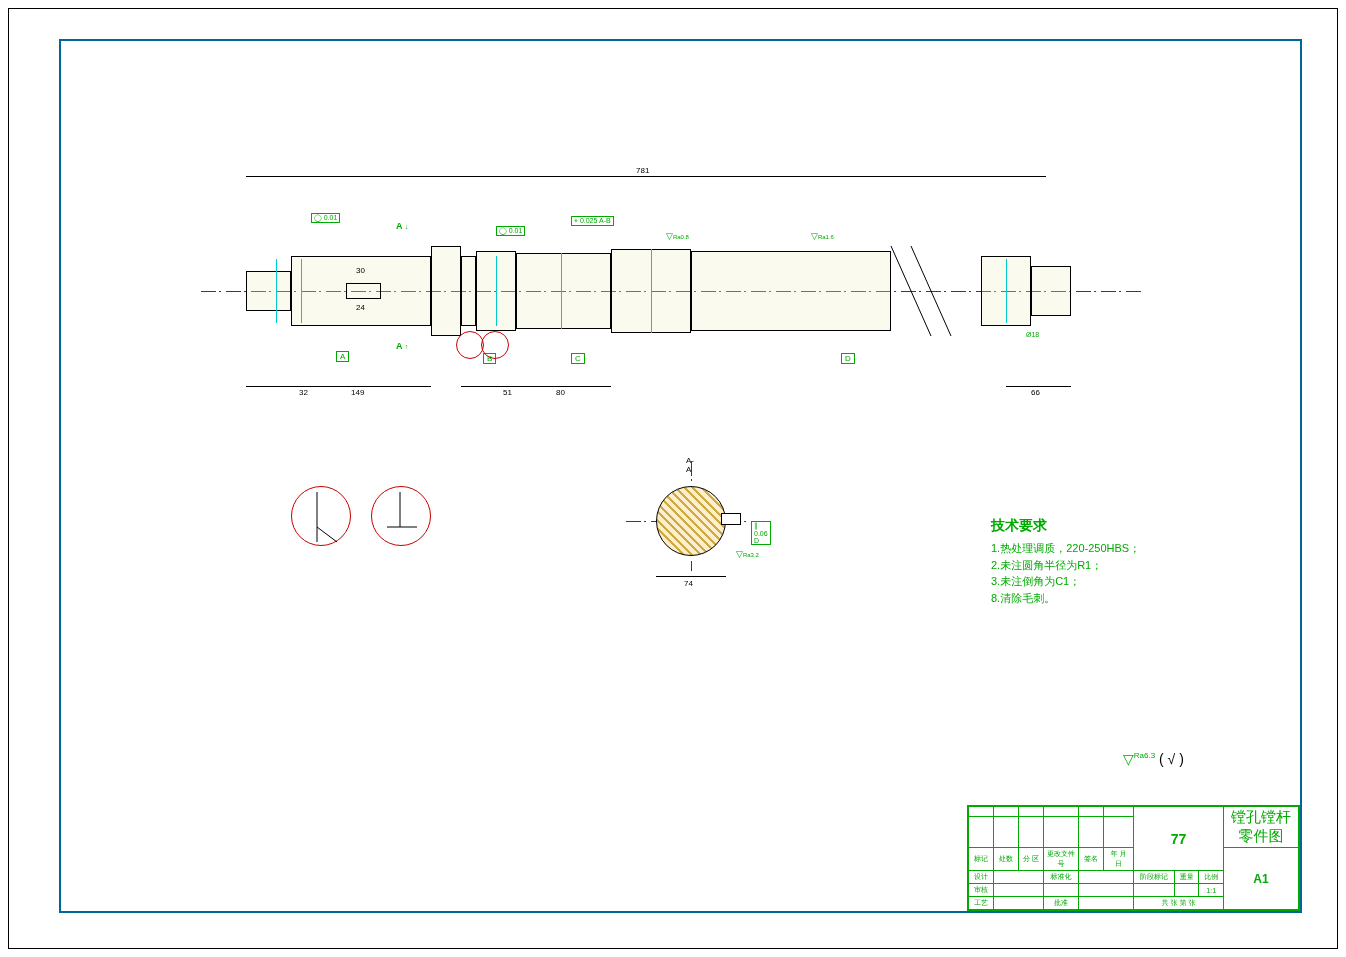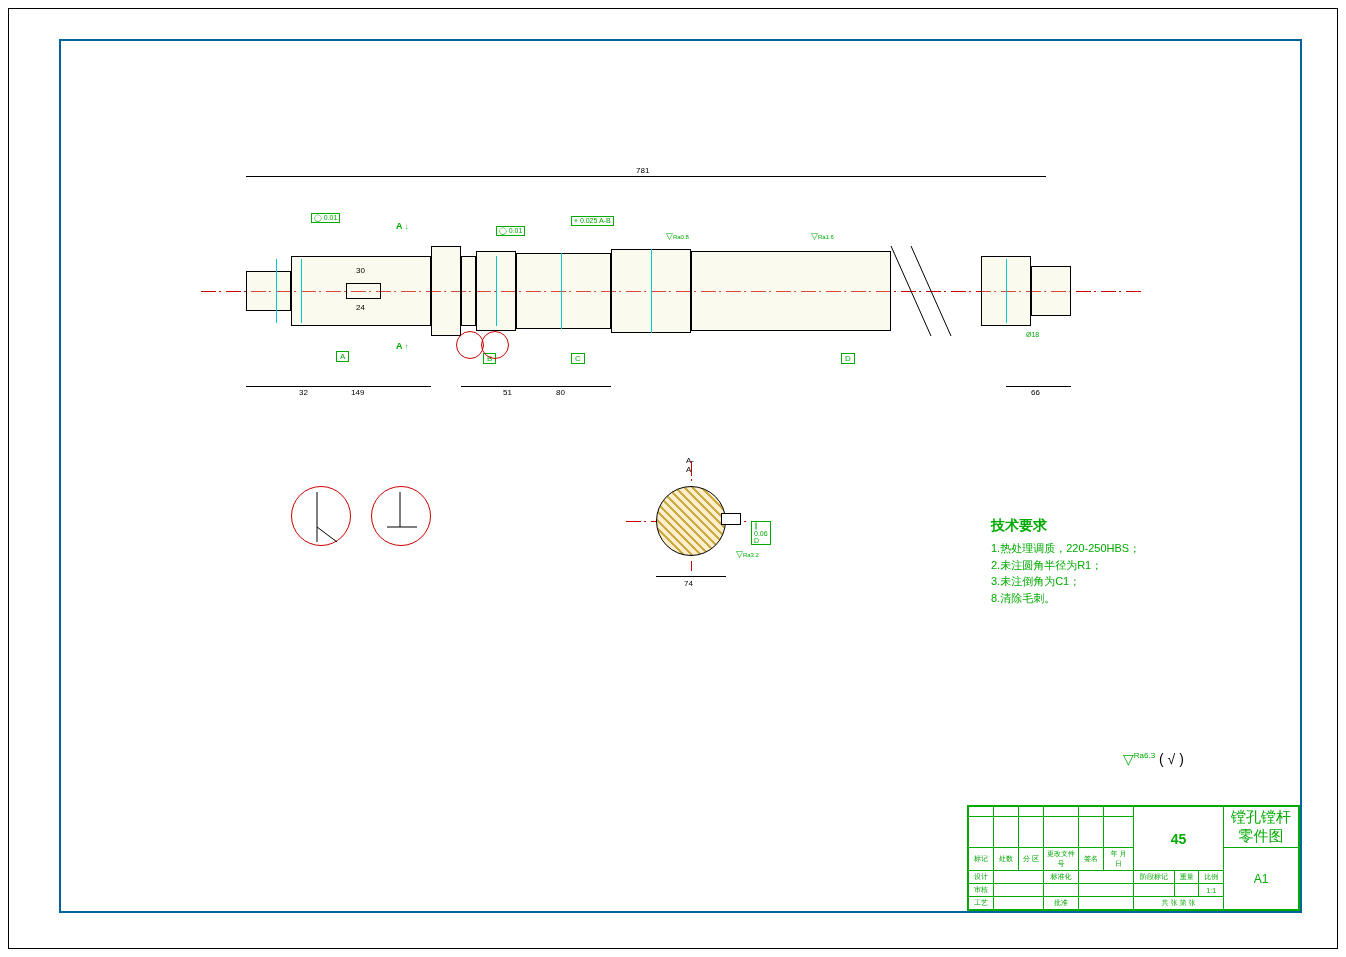--- a/index.html
+++ b/index.html
@@ -245,39 +245,39 @@
       <div class="title-block">
         <table>
           <tbody>
               <tr>
             <td style="width:25px; height:10px"></td>
                 <td style="width:25px"></td>
                 <td style="width:25px"></td>
                 <td style="width:35px"></td>
                 <td style="width:25px"></td>
                 <td style="width:30px"></td>
-            <td rowspan="3" colspan="3" style="width:90px; font-size:14px; font-weight:bold">45</td>
+            <td rowspan="3" colspan="3" style="width:90px; font-size:14px; font-weight:bold">77</td>
             <td rowspan="2" colspan="2" style="width:75px; font-size:15px">镗孔镗杆零件图</td>
           </tr>
           <tr>
                 <td></td>
                 <td></td>
                 <td></td>
                 <td></td>
                 <td></td>
                 <td></td>
               </tr>
           <tr>
             <td>标记</td>
                 <td>处数</td>
                 <td>分 区</td>
             <td>更改文件号</td>
                 <td>签名</td>
                 <td>年 月 日</td>
-            <td rowspan="4" colspan="2" style="font-size:12px; font-weight:normal">A1</td>
+            <td rowspan="4" colspan="2" style="font-size:12px; font-weight:bold">A1</td>
           </tr>
           <tr>
             <td>设计</td>
                 <td colspan="2"></td>
             <td>标准化</td>
                 <td colspan="2"></td>
             <td>阶段标记</td>
                 <td>重量</td>
                 <td>比例</td>
           </tr>

